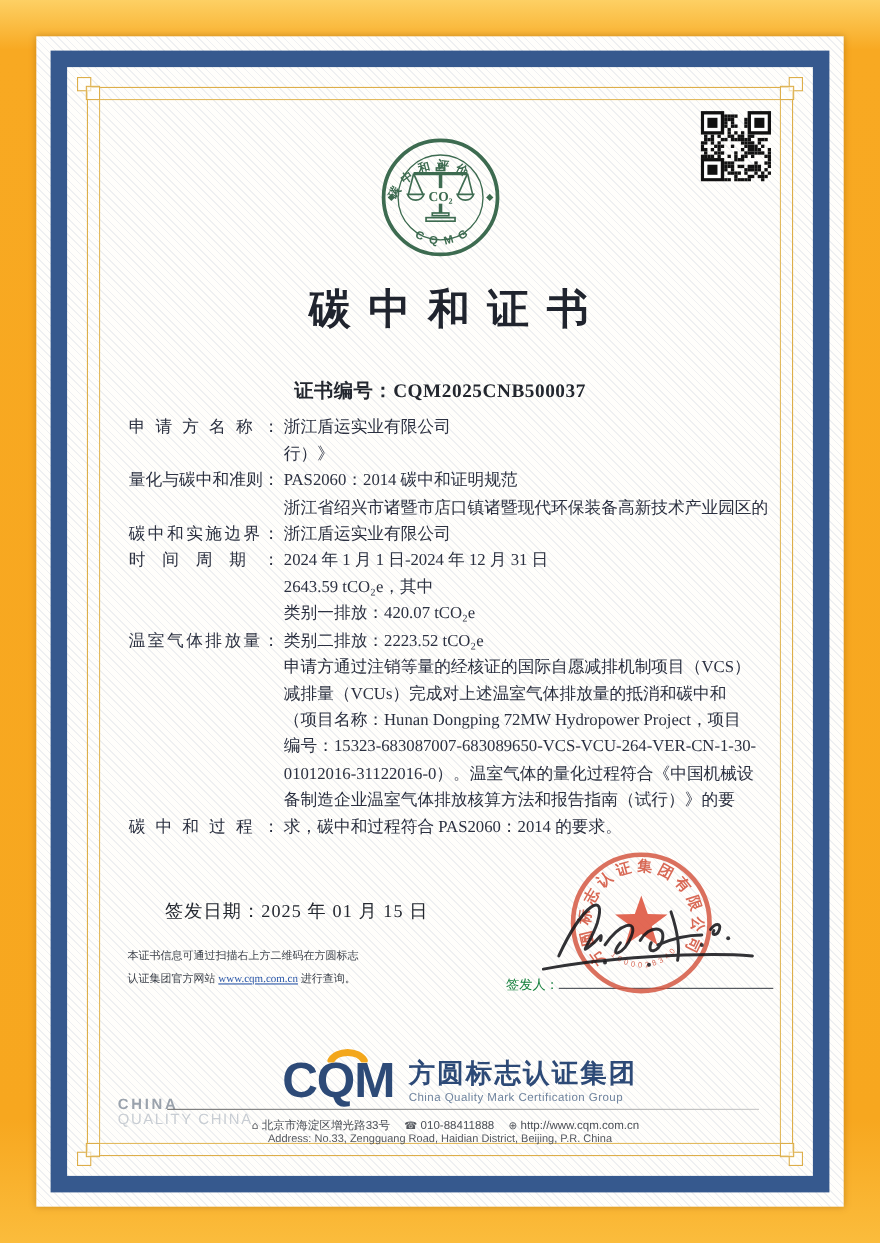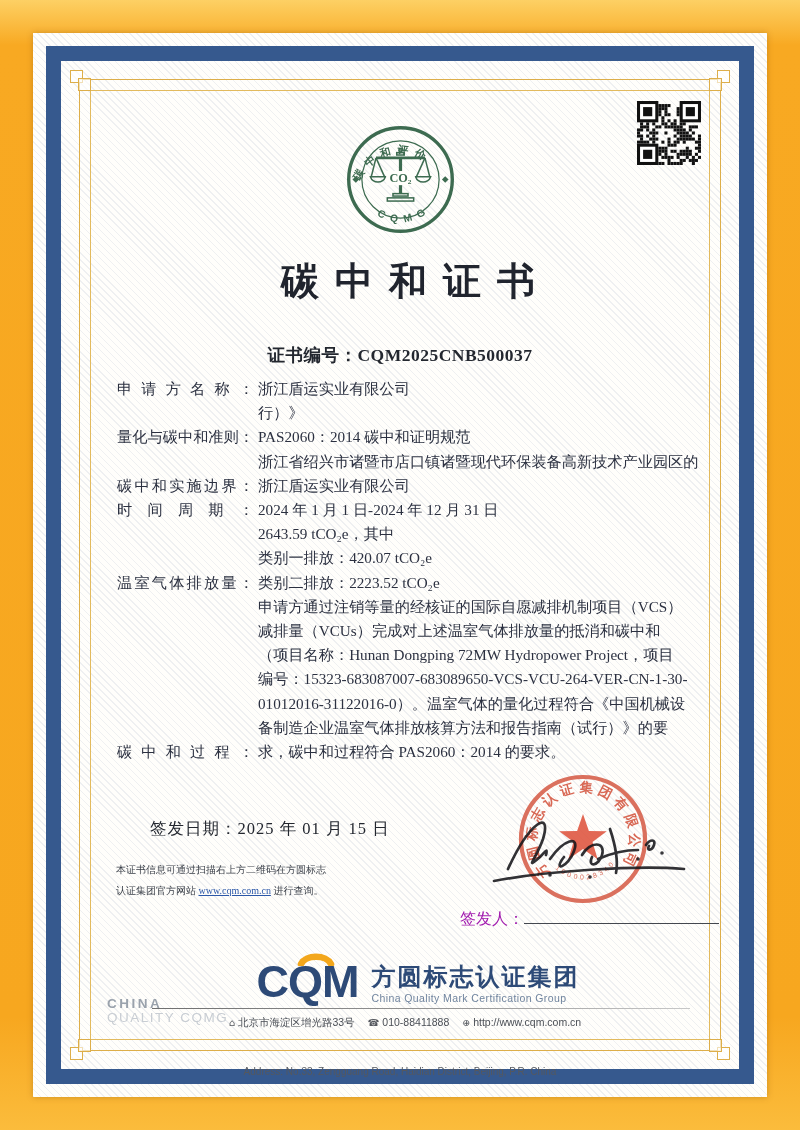--- a/index.html
+++ b/index.html
@@ -35,42 +35,42 @@
   
   .fields{position:absolute;left:117px;top:377px;width:580px;font-size:15.2px;color:#2b3040;}
   .frow{display:flex;align-items:flex-end;}
   .flabel{width:137px;flex:0 0 137px;text-align:justify;text-align-last:justify;line-height:24.2px;}
   .fvalue{margin-left:4px;flex:1;}
   .fline{line-height:24.2px;white-space:nowrap;}
   
   .issue{position:absolute;left:150px;top:818px;font-size:16.5px;color:#23272f;letter-spacing:1px;}
   .footnote{position:absolute;left:116px;top:859px;width:300px;font-size:10px;line-height:21px;color:#3a3f48;}
   .footnote a{color:#2b57a8;text-decoration:underline;}
-  .signer{position:absolute;left:460px;top:908px;font-size:16px;color:#a21caf;}
+  .signer{position:absolute;left:460px;top:883px;font-size:12px;color:#15803d;}
   .sign-line{display:inline-block;width:195px;border-bottom:1.2px solid #43474e;height:15px;vertical-align:baseline;}
   .seal{position:absolute;left:514px;top:770px;width:138px;height:138px;opacity:.93;}
   .signature{position:absolute;left:486px;top:793px;width:205px;height:118px;}
   
   .cqm-block{position:absolute;left:0;right:0;top:952px;display:flex;justify-content:center;align-items:flex-start;gap:13px;
     font-family:"Liberation Sans","DejaVu Sans",sans-serif;}
   .cqm-word{position:relative;padding-top:10px;margin-left:36px;}
   .cqm-word .arc{position:absolute;left:40px;top:-1px;}
   .cqm-text{font-size:45px;line-height:40px;font-weight:800;color:#2d4a77;letter-spacing:-1px;}
   .cqm-names{padding-top:12px;}
   .cqm-cn{font-size:24px;font-weight:bold;color:#2d4a77;letter-spacing:2px;line-height:26px;}
   .cqm-en{font-size:10.5px;color:#70849e;letter-spacing:.4px;margin-top:2px;}
   .watermark{position:absolute;left:107px;top:997px;font-family:"Liberation Sans","DejaVu Sans",sans-serif;line-height:14px;}
   .wm1{font-size:13.5px;font-weight:bold;color:#9aa2ac;letter-spacing:2.5px;}
   .wm2{font-size:13.5px;color:#c8cdd3;letter-spacing:1.5px;}
   .divider{position:absolute;left:152px;top:1008px;width:538px;height:1px;background:linear-gradient(90deg,#6f6f6f,#9a9a9a 60%,#c8c8c8);}
   .contact1{position:absolute;left:0;right:0;top:1016px;text-align:center;font-size:10.5px;color:#4a4e55;
     font-family:"Liberation Sans","DejaVu Sans",sans-serif;}
   .contact1 .ic{font-family:"DejaVu Sans",sans-serif;font-size:9.5px;margin:0 3px 0 10px;color:#55585e;}
   .contact2{position:absolute;left:0;right:0;top:1030px;text-align:center;font-size:10px;color:#55585e;
-    font-family:"Liberation Sans","DejaVu Sans",sans-serif;margin-top:36px;}
+    font-family:"Liberation Sans","DejaVu Sans",sans-serif;}
 </style>
 </head>
 <body>
 
 <div class="page"></div>
 <div class="blue-frame"></div>
 <div class="gold-outer"></div>
 <div class="gold-inner"></div>
 <div class="corner c-tl">
     <div class="sq1"></div>
@@ -382,21 +382,21 @@
     <div class="cqm-text">CQM</div>
   </div>
   <div class="cqm-names">
     <div class="cqm-cn">方圆标志认证集团</div>
     <div class="cqm-en">China Quality Mark Certification Group</div>
   </div>
 </div>
 
 <div class="watermark">
   <div class="wm1">CHINA</div>
-  <div class="wm2">QUALITY CQMG</div>
+  <div class="wm2">QUALITY CHINA</div>
 </div>
 
 <div class="divider"></div>
 
 <div class="contact1">
   <span class="ic">⌂</span><span>北京市海淀区增光路33号</span>
   <span class="ic">☎</span><span>010-88411888</span>
   <span class="ic">⊕</span><span>http://www.cqm.com.cn</span>
 </div>
 <div class="contact2">Address: No.33, Zengguang Road, Haidian District, Beijing, P.R. China</div>

